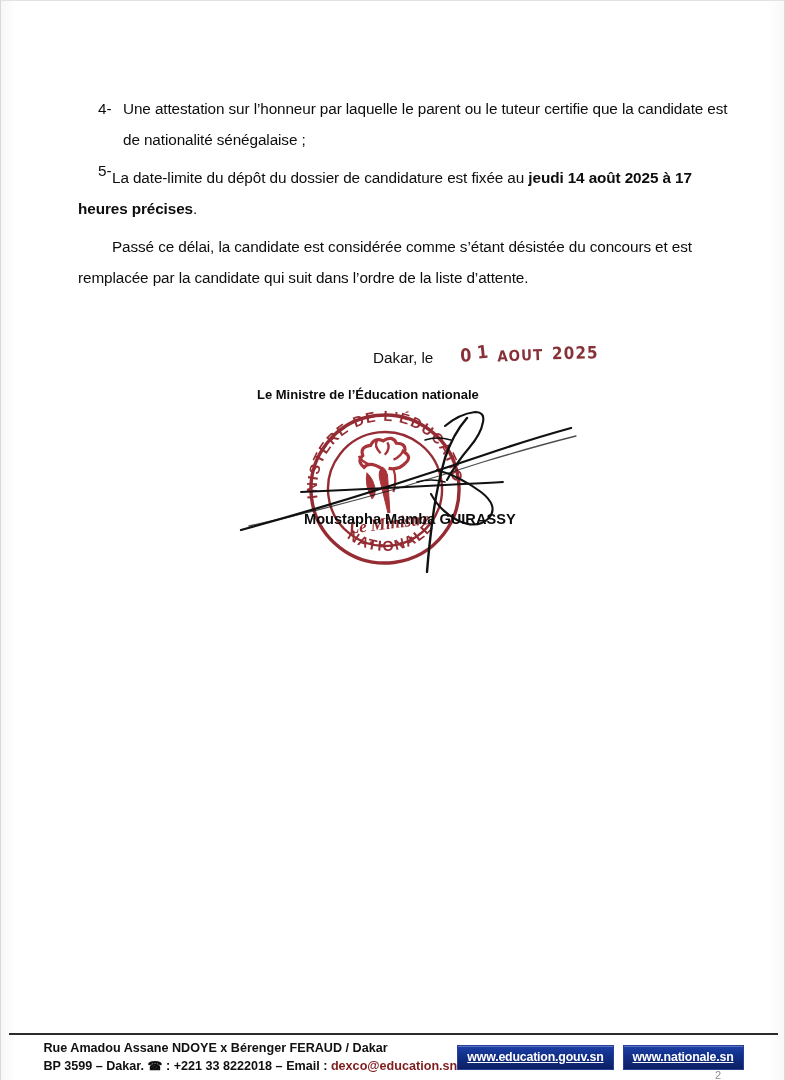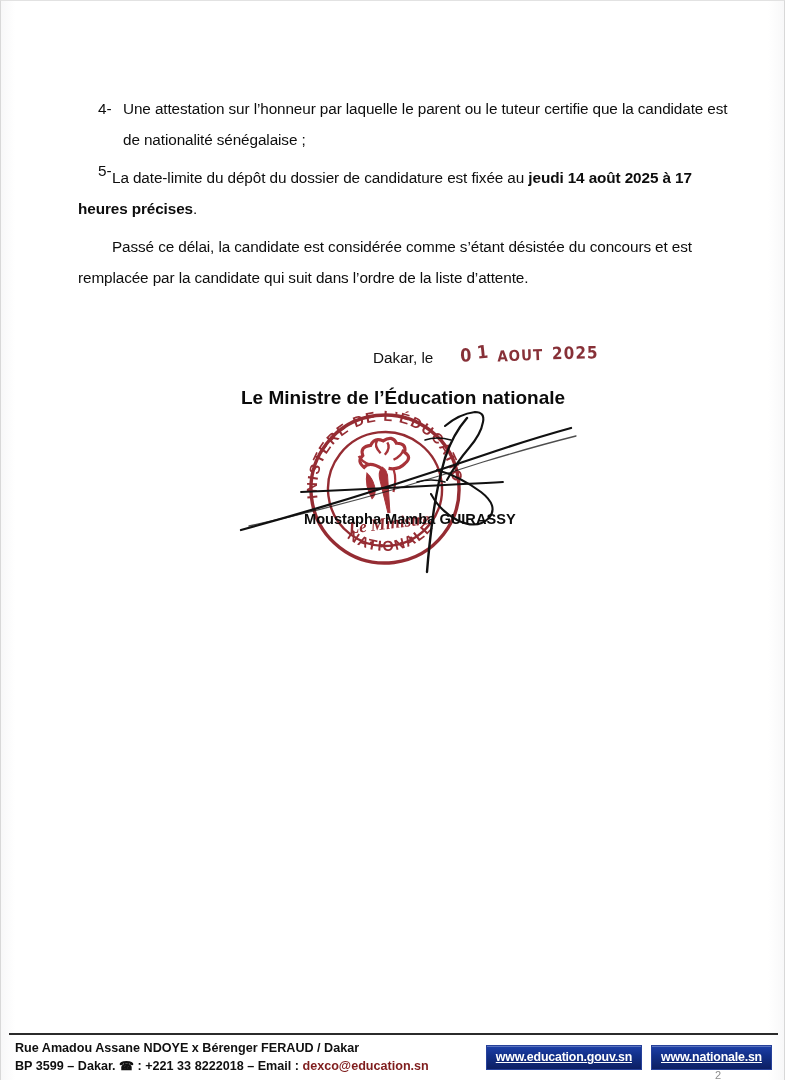--- a/index.html
+++ b/index.html
@@ -93,23 +93,23 @@
     white-space: nowrap;
     opacity: .92;
   }
   .date-stamp .d0 { display:inline-block; transform: rotate(1deg) translateY(-1px); font-size:18px;}
   .date-stamp .d1 { display:inline-block; transform: rotate(-2deg) translateY(-3px); font-size:18px; margin-left:5px;}
   .date-stamp .dm { display:inline-block; transform: rotate(2deg) translateY(2px); font-size:15px; margin-left:7px;}
   .date-stamp .dy { display:inline-block; transform: rotate(3deg) translateY(4px); font-size:17px; margin-left:9px;}
 
   .minister-title {
     position: absolute;
-    left: 240px;
+    left: 256px;
     top: 46px;
-    font-size: 19px;
+    font-size: 13px;
     font-weight: 700;
     color: #0b0b0b;
     white-space: nowrap;
   }
   .minister-name {
     position: absolute;
     left: 303px;
     top: 170px;
     font-size: 14.6px;
     font-weight: 700;
@@ -143,21 +143,21 @@
     background: #2b2b2b;
   }
   .footer {
     position: absolute;
     left: 14px;
     top: 1038px;
     width: 757px;
     height: 40px;
     display: flex;
     align-items: flex-start;
-    justify-content: space-between;
+    justify-content: center;
   }
   .footer-addr {
     font-size: 12.6px;
     line-height: 18px;
     color: #101010;
     font-weight: 600;
     white-space: nowrap;
   }
   .footer-addr .email-link {
     color: #7f1d1d;

